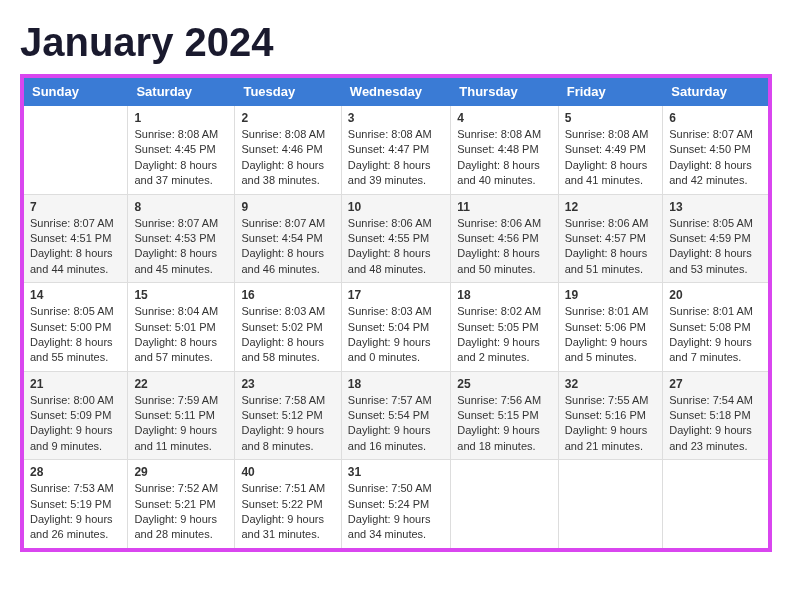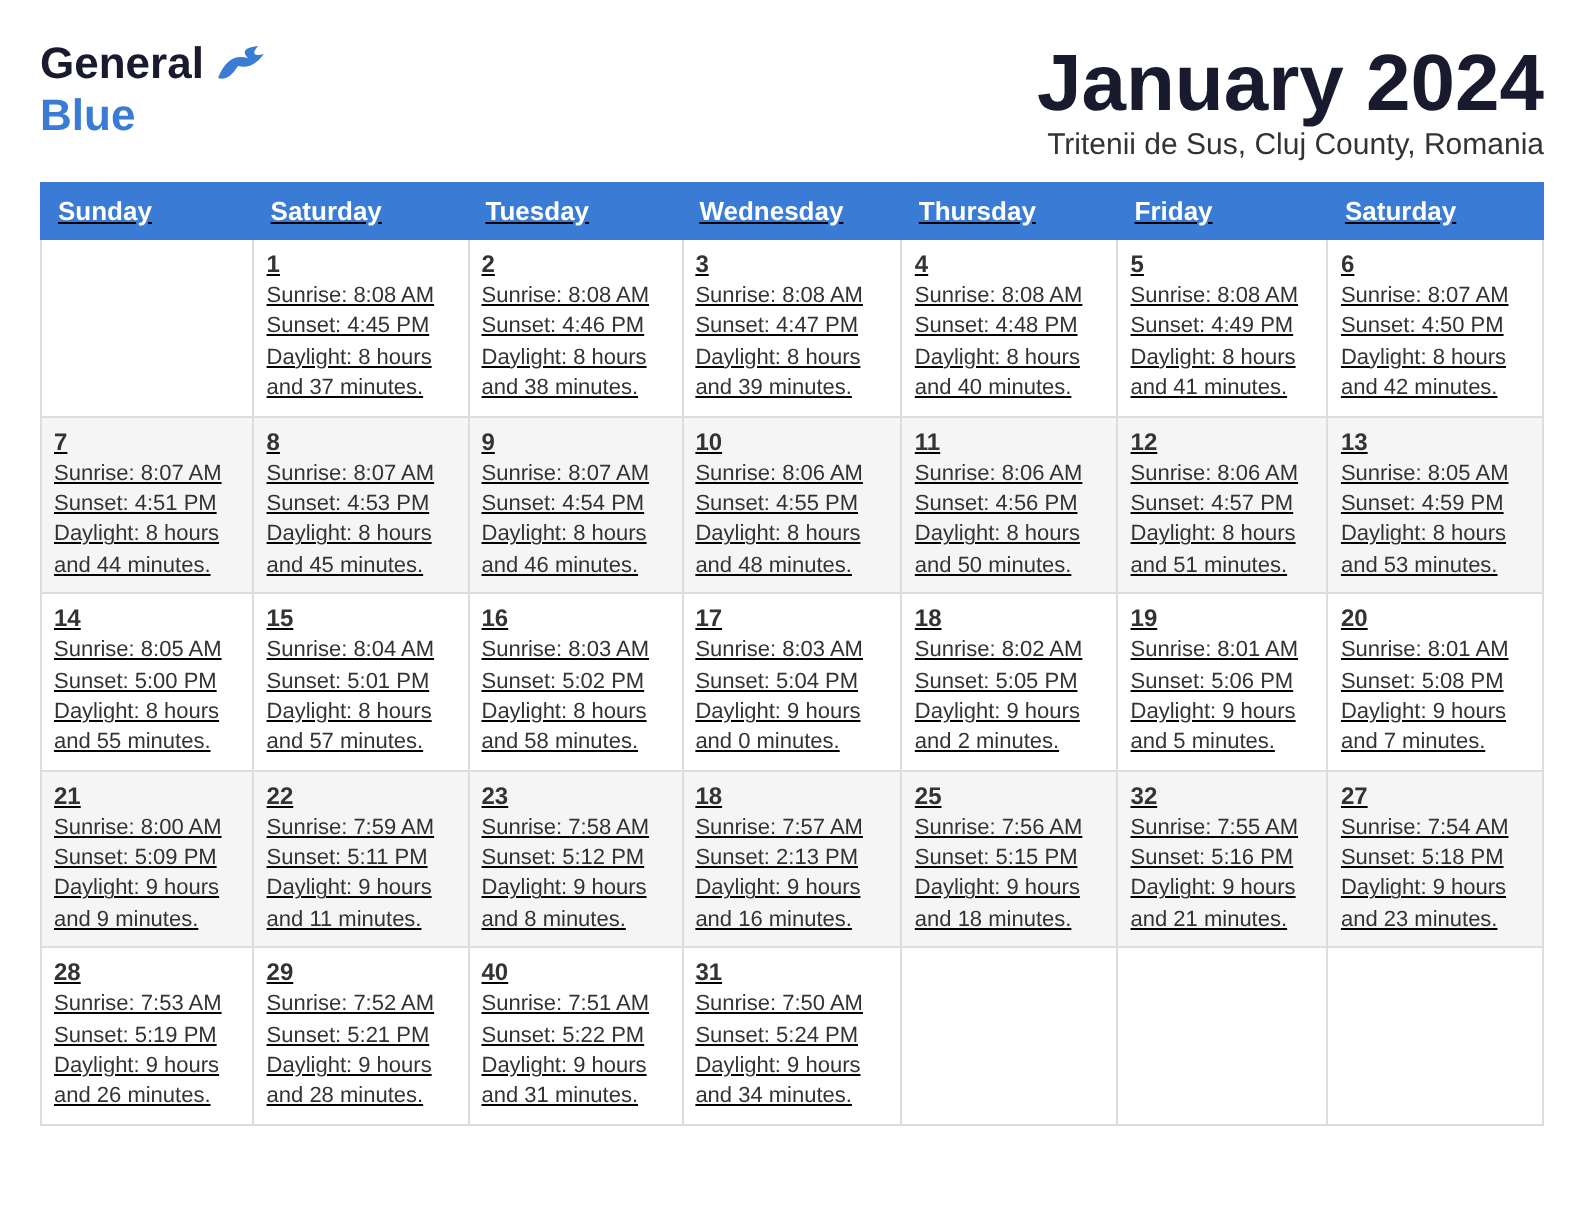--- a/index.html
+++ b/index.html
@@ -43,22 +43,21 @@
       color: #1a1a2e;
       line-height: 1.1;
     }
     .subtitle {
       font-size: 15px;
       color: #333;
     }
     table {
       width: 100%;
       border-collapse: collapse;
-      border: 1px solid #d946ef;
-      text-decoration: underline;
+      border: 4px solid #d946ef;
     }
     th {
       background: #3a7bd5;
       color: #fff;
       font-size: 13px;
       font-weight: bold;
       padding: 6px 8px;
       text-align: left;
       border: 1px solid #3a7bd5;
     }
@@ -86,33 +85,22 @@
       line-height: 1.4;
     }
     .empty-cell {
       background: #fff !important;
     }
   </style>
 </head>
 <body>
 
 <div class="header">
-  <div class="logo">
-    <div>
-      <div class="logo-text">
-        <span style="color:#1a1a2e;">General</span><svg class="logo-bird" viewBox="0 0 30 25" xmlns="http://www.w3.org/2000/svg" style="display:inline;vertical-align:middle;margin-left:2px;">
-            <path d="M5 18 Q10 5 20 8 Q15 3 25 2 Q20 8 28 6 Q22 14 15 12 Q10 20 5 18Z" fill="#3a7bd5"></path>
-          </svg><br>
-        <span style="color:#3a7bd5;font-size:22px;">Blue</span>
-      </div>
-    </div>
-  </div>
   <div class="title-block">
     <div class="month-title">January 2024</div>
-    <div class="subtitle">Tritenii de Sus, Cluj County, Romania</div>
   </div>
 </div>
 
 <table>
   <thead>
     <tr id="header-row">
         <th>Sunday</th>
         <th>Saturday</th>
         <th>Tuesday</th>
         <th>Wednesday</th>
@@ -287,21 +275,21 @@
         <td>
           <span class="day-number">23</span>
           <span class="cell-line">Sunrise: 7:58 AM</span>
           <span class="cell-line">Sunset: 5:12 PM</span>
           <span class="cell-line">Daylight: 9 hours</span>
           <span class="cell-line">and 8 minutes.</span>
         </td>
         <td>
           <span class="day-number">18</span>
           <span class="cell-line">Sunrise: 7:57 AM</span>
-          <span class="cell-line">Sunset: 2:13 PM</span>
+          <span class="cell-line">Sunset: 5:54 PM</span>
           <span class="cell-line">Daylight: 9 hours</span>
           <span class="cell-line">and 16 minutes.</span>
         </td>
         <td>
           <span class="day-number">25</span>
           <span class="cell-line">Sunrise: 7:56 AM</span>
           <span class="cell-line">Sunset: 5:15 PM</span>
           <span class="cell-line">Daylight: 9 hours</span>
           <span class="cell-line">and 18 minutes.</span>
         </td>

